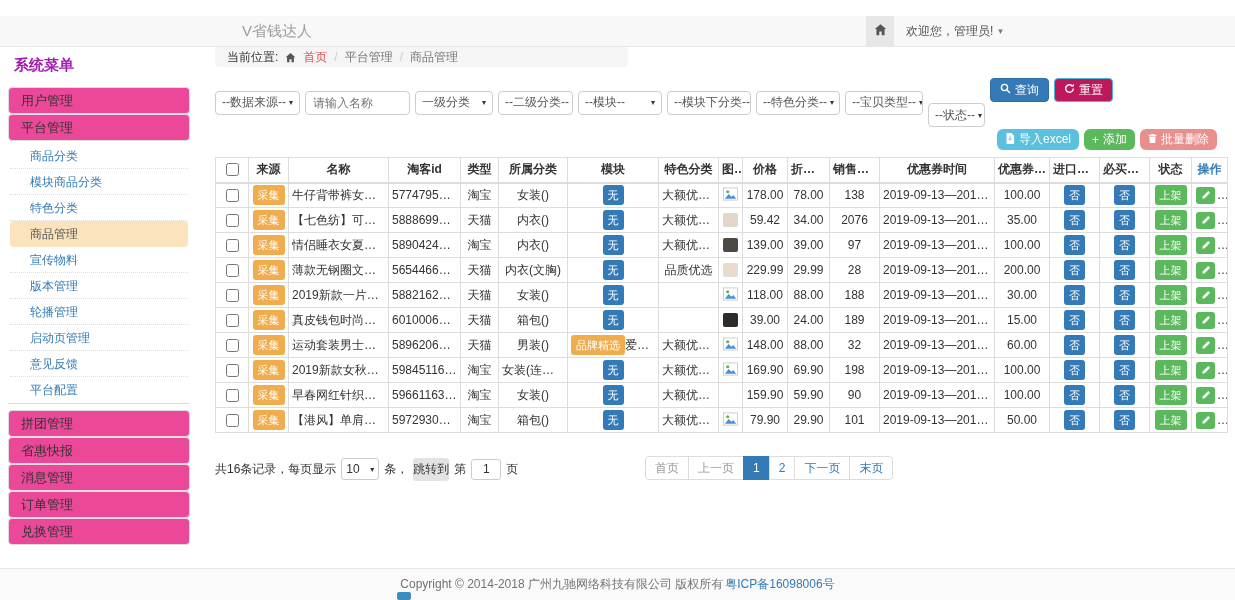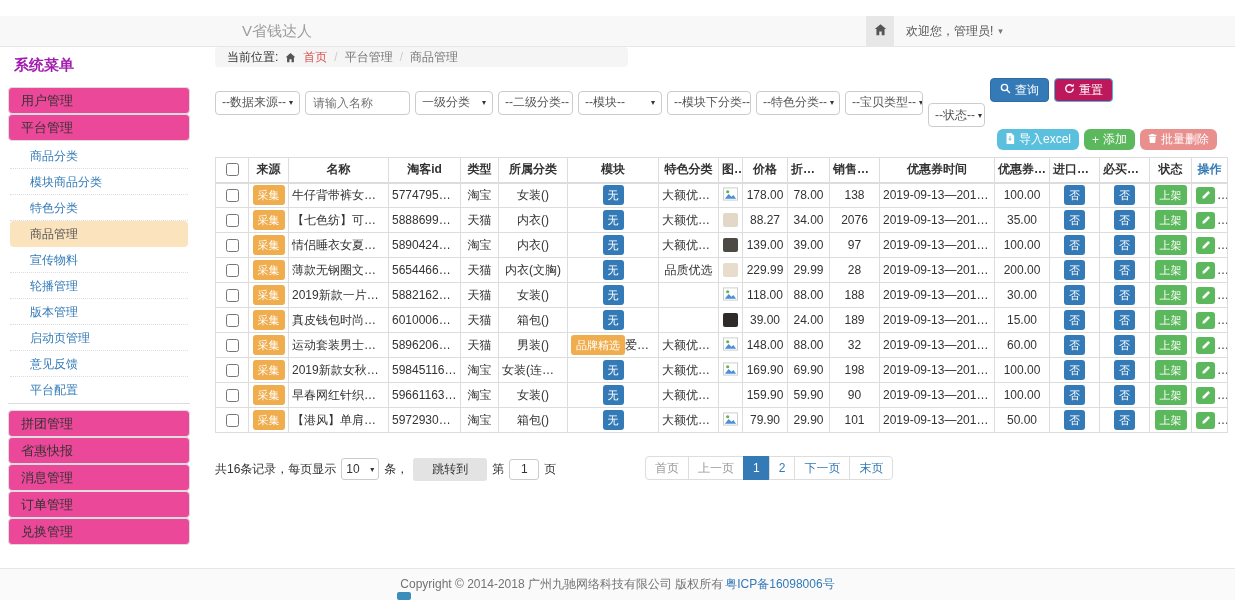--- a/index.html
+++ b/index.html
@@ -59,21 +59,21 @@
   .op-btn { display:inline-flex; width:19px; height:17px; align-items:center; justify-content:center; border-radius:3px; cursor:pointer; vertical-align:middle; margin:0 1px; }
   .op-edit { background:#5cb85c; }
   .op-del { background:#d9534f; }
   .thumb { display:inline-block; width:15px; height:14px; border-radius:2px; vertical-align:middle; }
 
   
   .pagefoot { position:absolute; left:215px; top:456px; width:1012px; height:26px; font-size:12px; color:#333; }
   .pf-left { position:absolute; left:0; top:0; height:26px; display:flex; align-items:center; gap:5px; }
   .mini-select { width:38px; height:22px; border:1px solid #ccc; border-radius:3px; background:#fff; display:inline-flex; align-items:center; justify-content:space-between; padding:0 4px; cursor:pointer; }
   .mini-select .caret { font-size:8px; color:#333; }
-  .jump-btn { background:#e3e3e3; border-radius:3px; padding:3px 19px; cursor:pointer; color:#333; }
+  .jump-btn { background:#e3e3e3; border-radius:3px; padding:3px 0; cursor:pointer; color:#333; }
   .jump-input { width:30px; height:21px; border:1px solid #ccc; border-radius:3px; text-align:center; font-size:12px; color:#333; outline:none; }
   .pager { position:absolute; left:430px; top:0; display:flex; }
   .pg-btn { border:1px solid #ddd; background:#fff; height:24px; line-height:22px; padding:0 9px; color:#337ab7; cursor:pointer; margin-left:-1px; font-size:12px; }
   .pg-btn:first-child { border-radius:4px 0 0 4px; margin-left:0; }
   .pg-btn:last-child { border-radius:0 4px 4px 0; }
   .pg-btn.disabled { color:#999; }
   .pg-btn.active { background:#337ab7; border-color:#337ab7; color:#fff; }
 
   
   .footer { position:absolute; left:0; top:568px; width:1235px; height:32px; background:#fafafa; border-top:1px solid #e7e7e7; display:flex; align-items:center; justify-content:center; font-size:12px; color:#737373; gap:2px; }
@@ -102,22 +102,22 @@
     <div class="sidebar-title">系统菜单</div>
     <div>
         <div class="sb-panel">用户管理</div>
         <div class="sb-panel">平台管理</div>
         <div class="sb-sub">
           <div class="sb-sub-item">商品分类</div>
           <div class="sb-sub-item">模块商品分类</div>
           <div class="sb-sub-item">特色分类</div>
           <div class="sb-sub-item active">商品管理</div>
           <div class="sb-sub-item">宣传物料</div>
+          <div class="sb-sub-item">版本管理</div>
           <div class="sb-sub-item">轮播管理</div>
-          <div class="sb-sub-item">版本管理</div>
           <div class="sb-sub-item">启动页管理</div>
           <div class="sb-sub-item">意见反馈</div>
           <div class="sb-sub-item">平台配置</div>
         </div>
         <div class="sb-panel">拼团管理</div>
         <div class="sb-panel">省惠快报</div>
         <div class="sb-panel">消息管理</div>
         <div class="sb-panel">订单管理</div>
         <div class="sb-panel">兑换管理</div>
       </div>
@@ -287,21 +287,21 @@
         <tr>
           <td><input type="checkbox" style=""></td>
           <td><span class="badge orange">采集</span></td>
           <td>【七色纺】可爱纯棉家...</td>
           <td>588869917501</td>
           <td>天猫</td>
           <td>内衣()</td>
           <td><span class="badge blue">无</span></td>
           <td>大额优惠券</td>
           <td><span class="thumb" style="background: rgb(227, 216, 200);"></span></td>
-          <td>88.27</td>
+          <td>59.42</td>
           <td>34.00</td>
           <td>2076</td>
           <td>2019-09-13—2019-09-18</td>
           <td>35.00</td>
           <td><span class="badge blue">否</span></td>
           <td><span class="badge blue">否</span></td>
           <td><span class="badge green">上架</span></td>
           <td><span class="op-btn op-edit">
               <svg width="10" height="10" viewBox="0 0 16 16" fill="#fff">
                 <path d="M11.5 1.5l3 3L6 13l-3.8.8L3 10z"></path>

